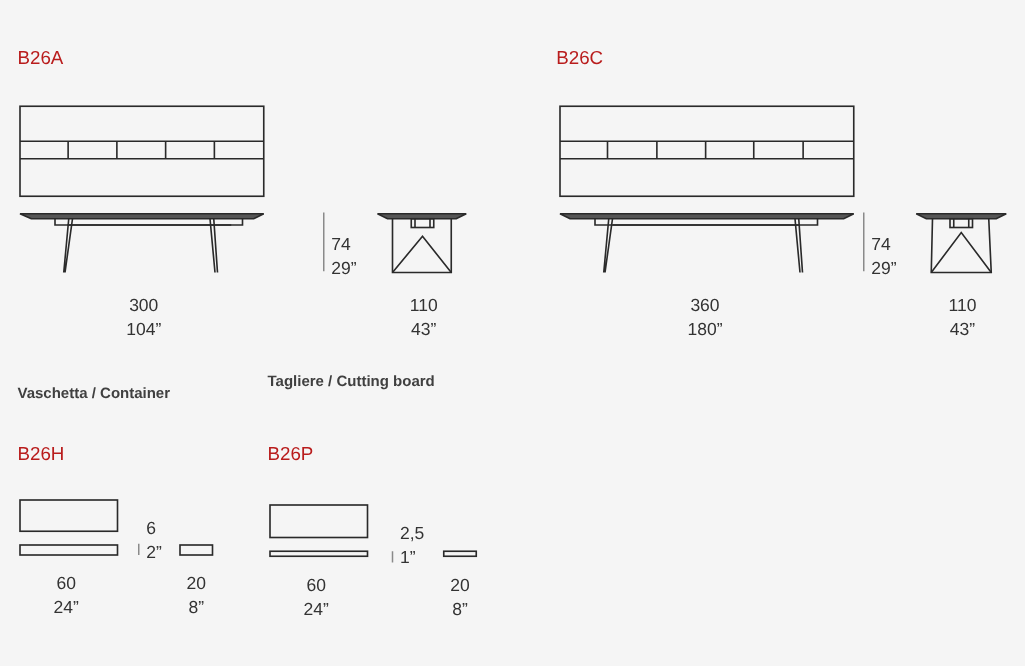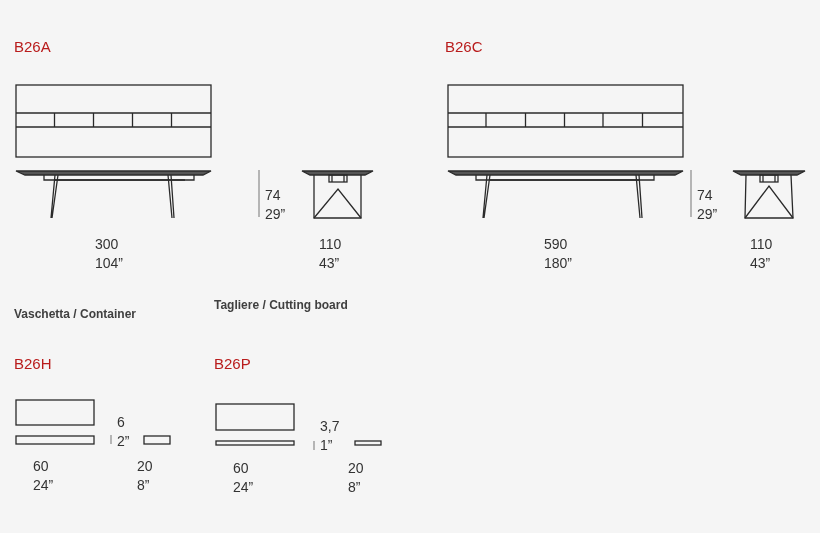--- a/index.html
+++ b/index.html
@@ -3,21 +3,21 @@
 <meta charset="utf-8">
 <style>
   html, body { margin: 0; padding: 0; }
   body {
     width: 820px; height: 533px; background: #f5f5f5; position: relative; overflow: hidden;
     font-family: "Liberation Sans", sans-serif; color: #222;
   }
   .abs { position: absolute; }
   .code { font-size: 15px; color: #b91c1c; }
   .section { font-size: 12px; font-weight: bold; color: #404040; }
-  .dim { font-size: 14px; color: #333; line-height: 19px; text-align: left; }
+  .dim { font-size: 14px; color: #333; line-height: 19px; text-align: center; }
   .dim.left { text-align: left; }
   svg { position: absolute; left: 0; top: 0; overflow: visible; }
 </style>
 </head>
 <body>
 
 <div class="abs code" style="left:14px;top:38px;">B26A</div>
 
 <svg width="820" height="533">
   <g stroke="#2a2a2a" fill="none" stroke-width="1.3">
@@ -110,21 +110,21 @@
   <div>110</div>
   <div>43”</div>
 </div>
 
 <div class="abs code" style="left:445px;top:38px;">B26C</div>
 <div class="abs dim left" style="left:697px;top:186px;">
   <div>74</div>
   <div>29”</div>
 </div>
 <div class="abs dim" style="left:544px;top:235px;width:40px;">
-  <div>590</div>
+  <div>360</div>
   <div>180”</div>
 </div>
 <div class="abs dim" style="left:750px;top:235px;width:40px;">
   <div>110</div>
   <div>43”</div>
 </div>
 
 <div class="abs section" style="left:14px;top:307px;">Vaschetta / Container</div>
 <div class="abs code" style="left:14px;top:355px;">B26H</div>
 <div class="abs dim left" style="left:117px;top:413px;">
@@ -136,21 +136,21 @@
   <div>24”</div>
 </div>
 <div class="abs dim" style="left:137px;top:457px;width:40px;">
   <div>20</div>
   <div>8”</div>
 </div>
 
 <div class="abs section" style="left:214px;top:298px;">Tagliere / Cutting board</div>
 <div class="abs code" style="left:214px;top:355px;">B26P</div>
 <div class="abs dim left" style="left:320px;top:417px;">
-  <div>3,7</div>
+  <div>2,5</div>
   <div>1”</div>
 </div>
 <div class="abs dim" style="left:233px;top:459px;width:40px;">
   <div>60</div>
   <div>24”</div>
 </div>
 <div class="abs dim" style="left:348px;top:459px;width:40px;">
   <div>20</div>
   <div>8”</div>
 </div>

